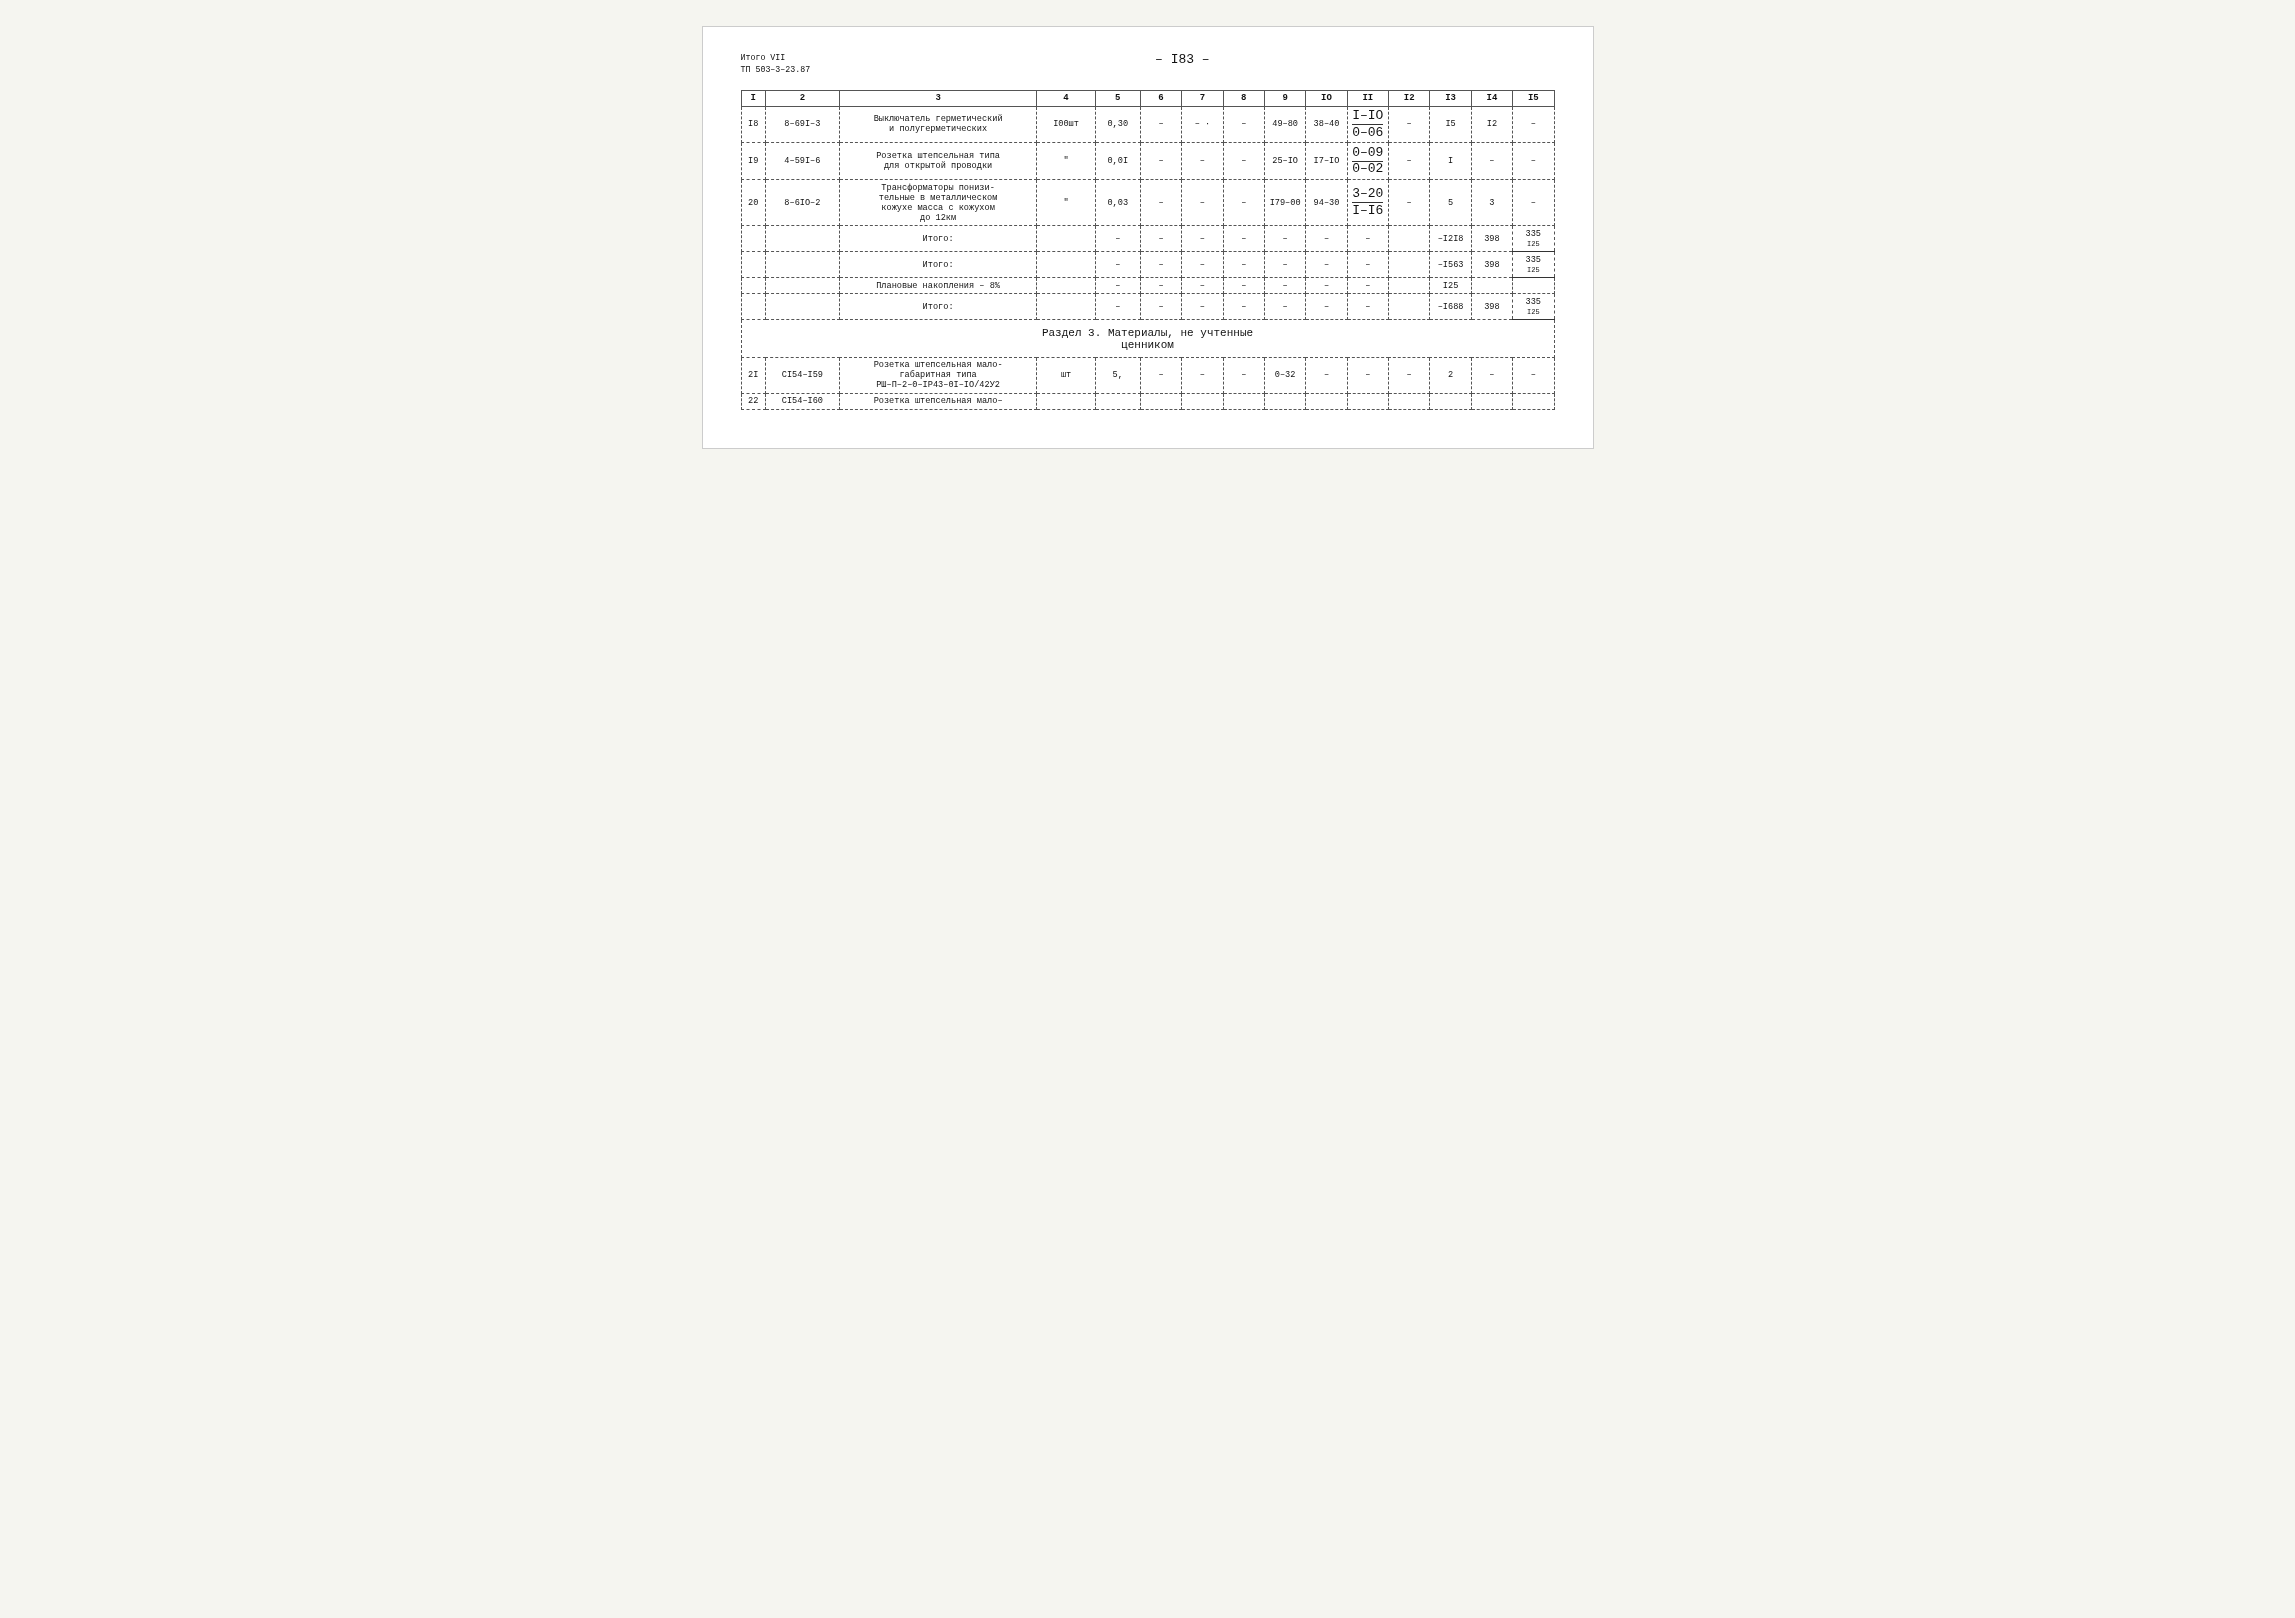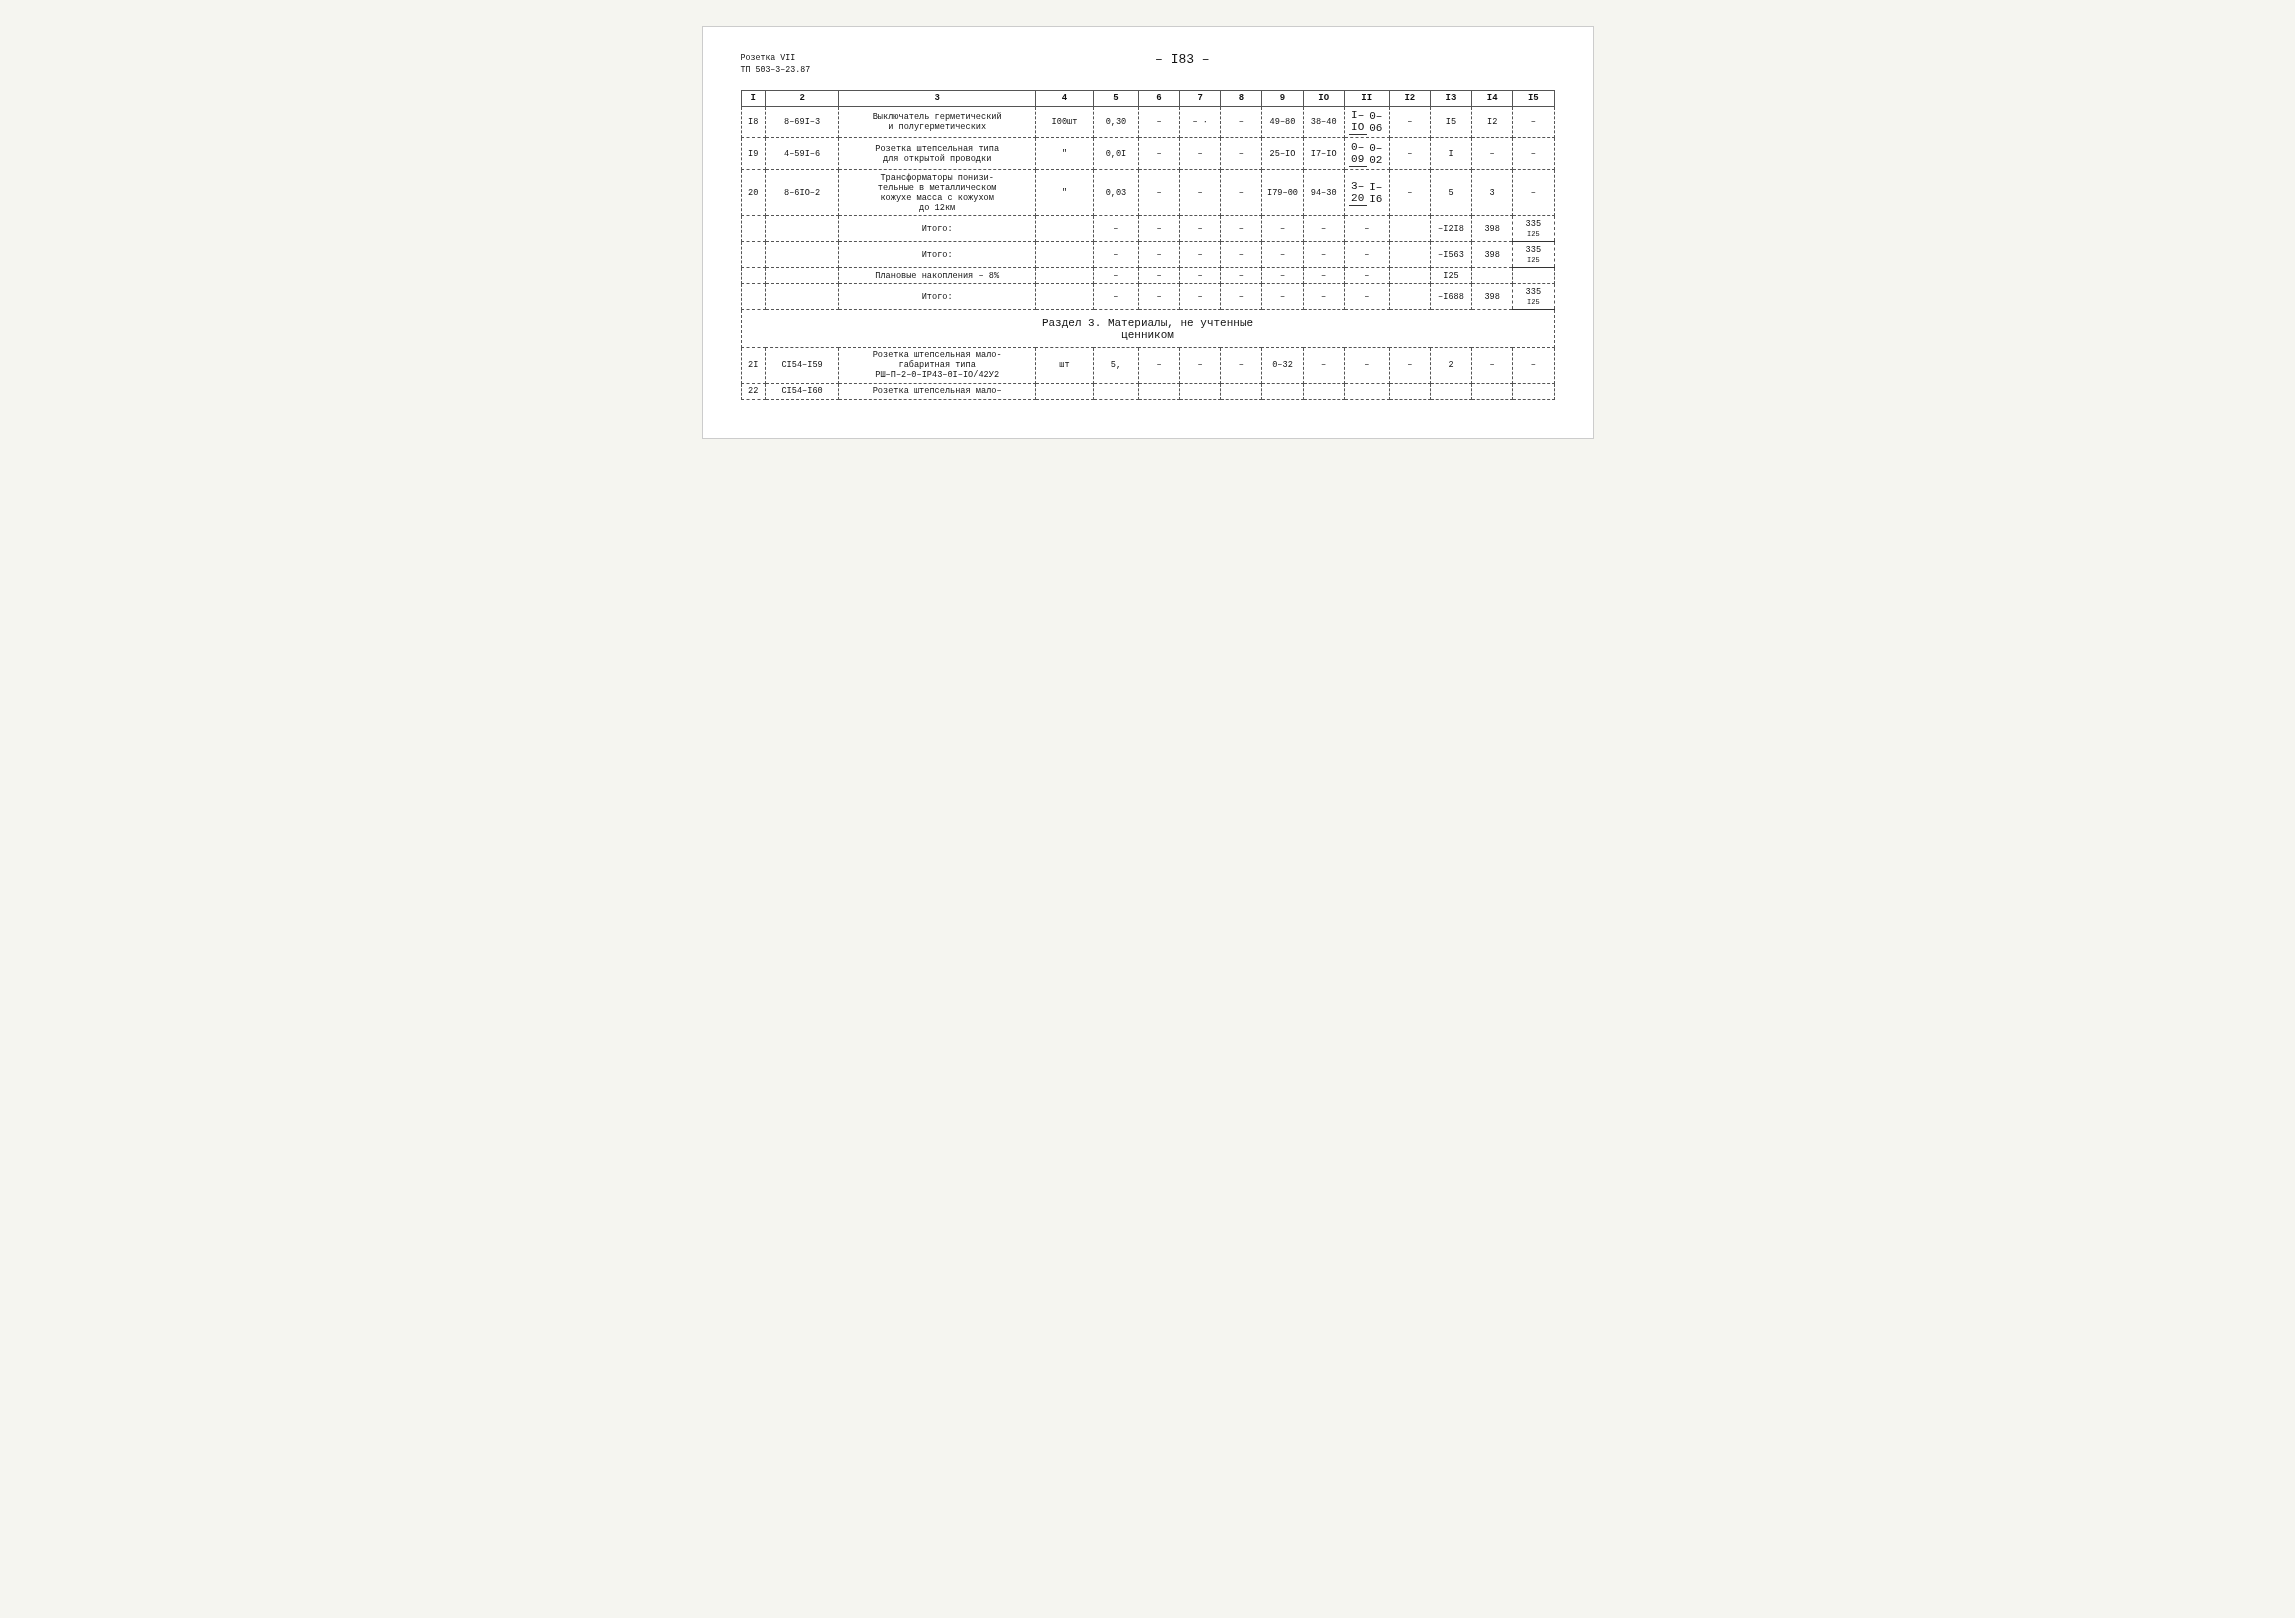--- a/index.html
+++ b/index.html
@@ -60,24 +60,24 @@
     }
     .col-1 { width: 19px; }
     .col-2 { width: 57px; }
     .col-3 { width: 153px; }
     .col-4 { width: 45px; }
     .col-5 { width: 35px; }
     .col-rest { width: 32px; }
 
     .fraction {
       display: inline-flex;
-      flex-direction: row;
+      flex-direction: column;
       align-items: center;
       line-height: 1.1;
-      font-size: 11px;
+      font-size: 13px;
     }
     .fraction .numer {
       border-bottom: 0.6px solid #333;
       padding-bottom: 0.6px;
     }
     .fraction .denom {
       padding-top: 0.6px;
     }
     .underline-text {
     }
@@ -86,21 +86,21 @@
       border: 0.6px solid #555;
       background: #fff;
     }
   </style>
 </head>
 <body>
 
 <div class="page-wrapper">
   <div class="header-area">
     <div class="header-left">
-      <div>Розетка VII</div>
+      <div>Итого VII</div>
       <div>ТП 503–3–23.87</div>
     </div>
     <div class="header-center">– I83 –</div>
     <div class="header-right"></div>
   </div>
 
   <table class="main-table">
     <thead>
       <tr class="header-row">
         <th class="col-1">I</th>

